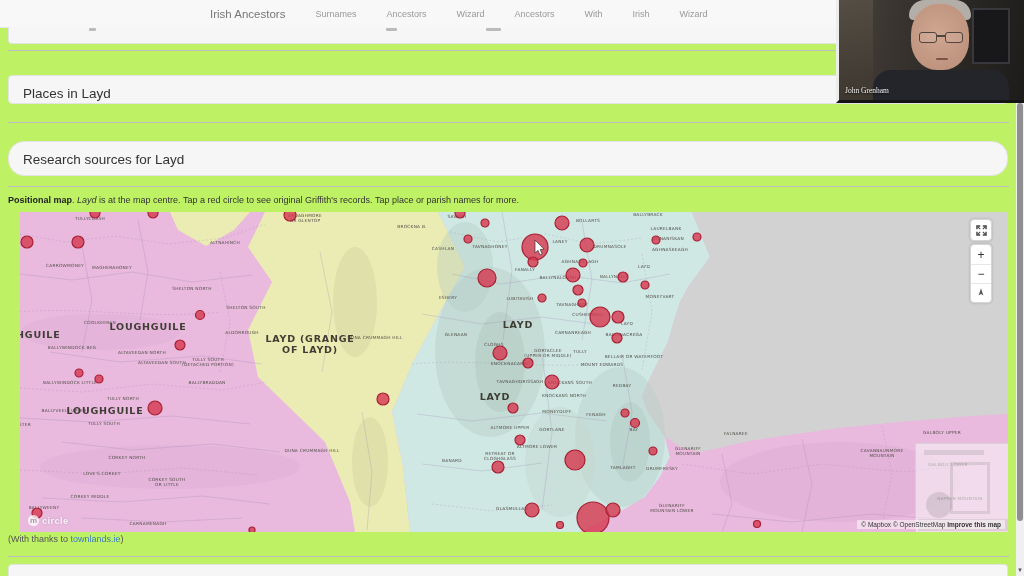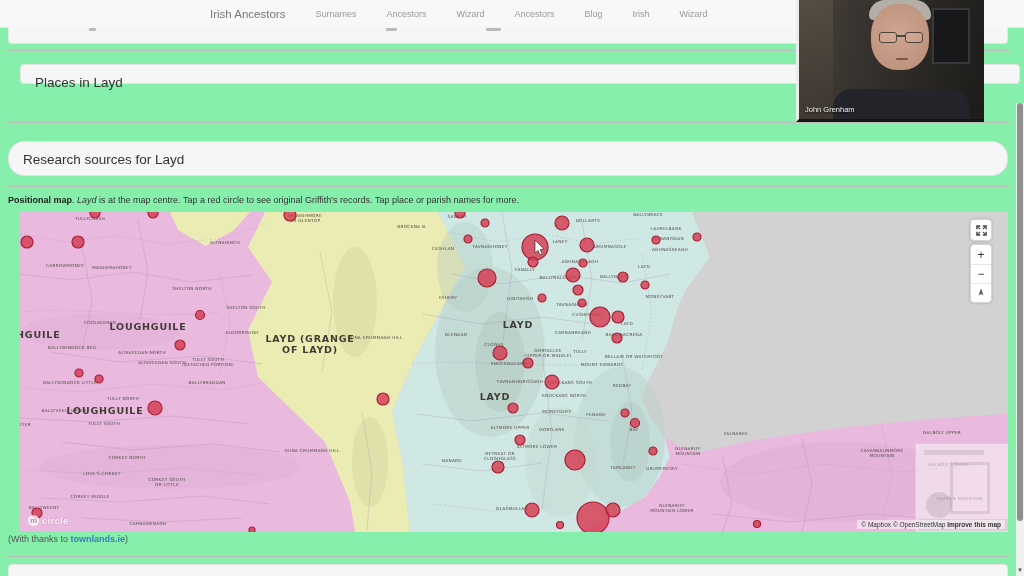--- a/index.html
+++ b/index.html
@@ -1,40 +1,40 @@
 <!DOCTYPE html>
 <html><head>
 <meta charset="utf-8">
 <style>
   html,body{margin:0;padding:0;background:#fff;}
   body{font-family:"Liberation Sans", sans-serif;}
-  .stage{position:relative;width:1024px;height:576px;overflow:hidden;background:#86efac;}
+  .stage{position:relative;width:1024px;height:576px;overflow:hidden;background:#bef264;}
 
   
   .navbar{position:absolute;left:0;top:0;width:1024px;height:27px;background:#f8f8f8;border-bottom:1px solid #e7e7e7;display:flex;align-items:center;}
   .navbar .brand{margin-left:210px;font-size:11.5px;color:#777;}
   .navbar .nav-item{margin-left:30px;font-size:9px;color:#999;cursor:pointer;}
 
   
   .panel{position:absolute;left:8px;width:1000px;background:#f6f6f6;border:1px solid #e3e3e3;border-radius:4px;box-sizing:border-box;}
   .panel-cut{top:27px;height:17px;border-top:none;border-radius:0 0 4px 4px;overflow:hidden;}
   .frag{position:absolute;top:1px;height:2.5px;background:#8a8a8a;opacity:.55;border-radius:1px;}
   .panel-title{padding:10px 14px;font-size:13.5px;color:#333;}
-  .panel-places{top:64px;height:20px;margin-left:12px;}
+  .panel-places{top:75px;height:29px;}
   .panel-research{top:141px;height:35px;border-radius:16px;}
   .panel-bottom{top:564px;height:16px;border-radius:4px 4px 0 0;}
   .hr{position:absolute;left:8px;width:1001px;height:1px;background:#bdbdbd;}
   .hr1{top:50px;} .hr2{top:122px;} .hr3{top:186px;} .hr4{top:556px;}
 
   
   .map-caption{position:absolute;left:8px;top:195px;font-size:9px;color:#333;}
   .map-caption b{color:#222;text-align:right;}
   .map-caption i{font-style:italic;}
   .thanks{position:absolute;left:8px;top:534px;font-size:9px;color:#555;}
-  .thanks a{color:#3b7bbf;text-decoration:none;cursor:pointer;font-weight:bold;}
+  .thanks a{color:#3b7bbf;text-decoration:none;cursor:pointer;}
 
   
   .map-wrap{position:absolute;left:20px;top:212px;width:988px;height:320px;overflow:hidden;background:#d2d2d2;}
   .map-wrap svg{display:block;}
   .map-ctl{position:absolute;background:#fff;border:1px solid #d5d5d5;border-radius:4px;box-shadow:0 0 0 1.5px rgba(0,0,0,.06);}
   .ctl-fullscreen{right:16px;top:7px;width:20px;height:20px;display:flex;align-items:center;justify-content:center;cursor:pointer;}
   .ctl-zoomgroup{right:16px;top:32px;width:20px;cursor:pointer;}
   .ctl-btn{width:20px;height:19px;display:flex;align-items:center;justify-content:center;font-size:12px;color:#333;box-sizing:border-box;}
   .ctl-btn + .ctl-btn{border-top:1px solid #e6e6e6;}
   .mapbox-logo{position:absolute;left:8px;bottom:6px;display:flex;align-items:center;gap:3px;opacity:.85;}
@@ -43,21 +43,21 @@
   .attribution{position:absolute;right:3px;bottom:3px;font-size:6.5px;color:#333;background:rgba(255,255,255,.5);padding:1px 4px;z-index:6;}
   .attribution span{cursor:pointer;}
   .attribution .improve{font-weight:bold;}
   .ghost{position:absolute;left:895px;top:231px;width:96px;height:89px;background:rgba(248,248,248,.55);border:1px solid rgba(200,200,200,.6);z-index:5;}
   .ghost .g1{position:absolute;left:8px;top:6px;width:60px;height:5px;background:#444;opacity:.12;}
   .ghost .g2{position:absolute;left:34px;top:18px;width:40px;height:52px;border:3px solid #555;opacity:.14;box-sizing:border-box;}
   .ghost .g3{position:absolute;left:10px;top:48px;width:26px;height:26px;border-radius:50%;background:#333;opacity:.13;}
   .ghost .g4{position:absolute;left:2px;bottom:2px;width:90px;height:12px;background:#665;opacity:.12;}
 
   
-  .webcam{position:absolute;left:796px;top:0;width:188px;height:122px;z-index:30;border-left:3px solid #ececec;border-bottom:3px solid #141414;box-sizing:border-box;background:linear-gradient(100deg,#4a443c 0%,#3a3530 28%,#2e2b28 55%,#1d1c1a 100%);overflow:hidden;}
+  .webcam{position:absolute;left:836px;top:0;width:188px;height:103px;z-index:30;border-left:3px solid #ececec;border-bottom:3px solid #141414;box-sizing:border-box;background:linear-gradient(100deg,#4a443c 0%,#3a3530 28%,#2e2b28 55%,#1d1c1a 100%);overflow:hidden;font-family:Liberation Serif, serif;}
   .webcam .shelf{position:absolute;left:0;top:0;width:34px;height:100%;background:linear-gradient(#585046,#3c362e);opacity:.8;}
   .webcam .frame{position:absolute;right:14px;top:8px;width:34px;height:52px;background:#17161a;border:2px solid #3a3a40;opacity:.9;}
   .webcam .head{position:absolute;left:72px;top:4px;width:58px;height:66px;background:radial-gradient(circle at 45% 45%,#d0a691,#b98d78);border-radius:46% 46% 44% 44%;}
   .webcam .hair{position:absolute;left:70px;top:0px;width:62px;height:20px;background:#b3afa8;border-radius:30px 30px 8px 8px;}
   .webcam .glasses{position:absolute;left:79px;top:32px;width:46px;height:12px;}
   .webcam .lens{position:absolute;top:0;width:18px;height:11px;border:1.6px solid #4e463e;border-radius:3px;box-sizing:border-box;background:rgba(255,255,255,.08);}
   .webcam .lens.l{left:1px;} .webcam .lens.r{right:1px;}
   .webcam .bridge{position:absolute;left:19px;top:3px;width:8px;height:1.6px;background:#4e463e;}
   .webcam .mouth{position:absolute;left:97px;top:58px;width:12px;height:2px;background:#7a5547;border-radius:2px;}
   .webcam .body{position:absolute;left:34px;bottom:-4px;width:136px;height:34px;background:#23252b;border-radius:18px 18px 0 0;}
@@ -72,21 +72,21 @@
 <body>
 
 <div class="stage">
 
   <div class="navbar">
     <span class="brand">Irish Ancestors</span>
     <span class="nav-item">Surnames</span>
     <span class="nav-item">Ancestors</span>
     <span class="nav-item">Wizard</span>
     <span class="nav-item">Ancestors</span>
-    <span class="nav-item">Blog</span>
+    <span class="nav-item">With</span>
     <span class="nav-item">Irish</span>
     <span class="nav-item">Wizard</span>
   </div>
 
   <div class="panel panel-cut">
     <span class="frag" style="left:80px;width:7px;"></span>
     <span class="frag" style="left:377px;width:11px;"></span>
     <span class="frag" style="left:477px;width:15px;"></span>
   </div>
   <div class="hr hr1"></div>

